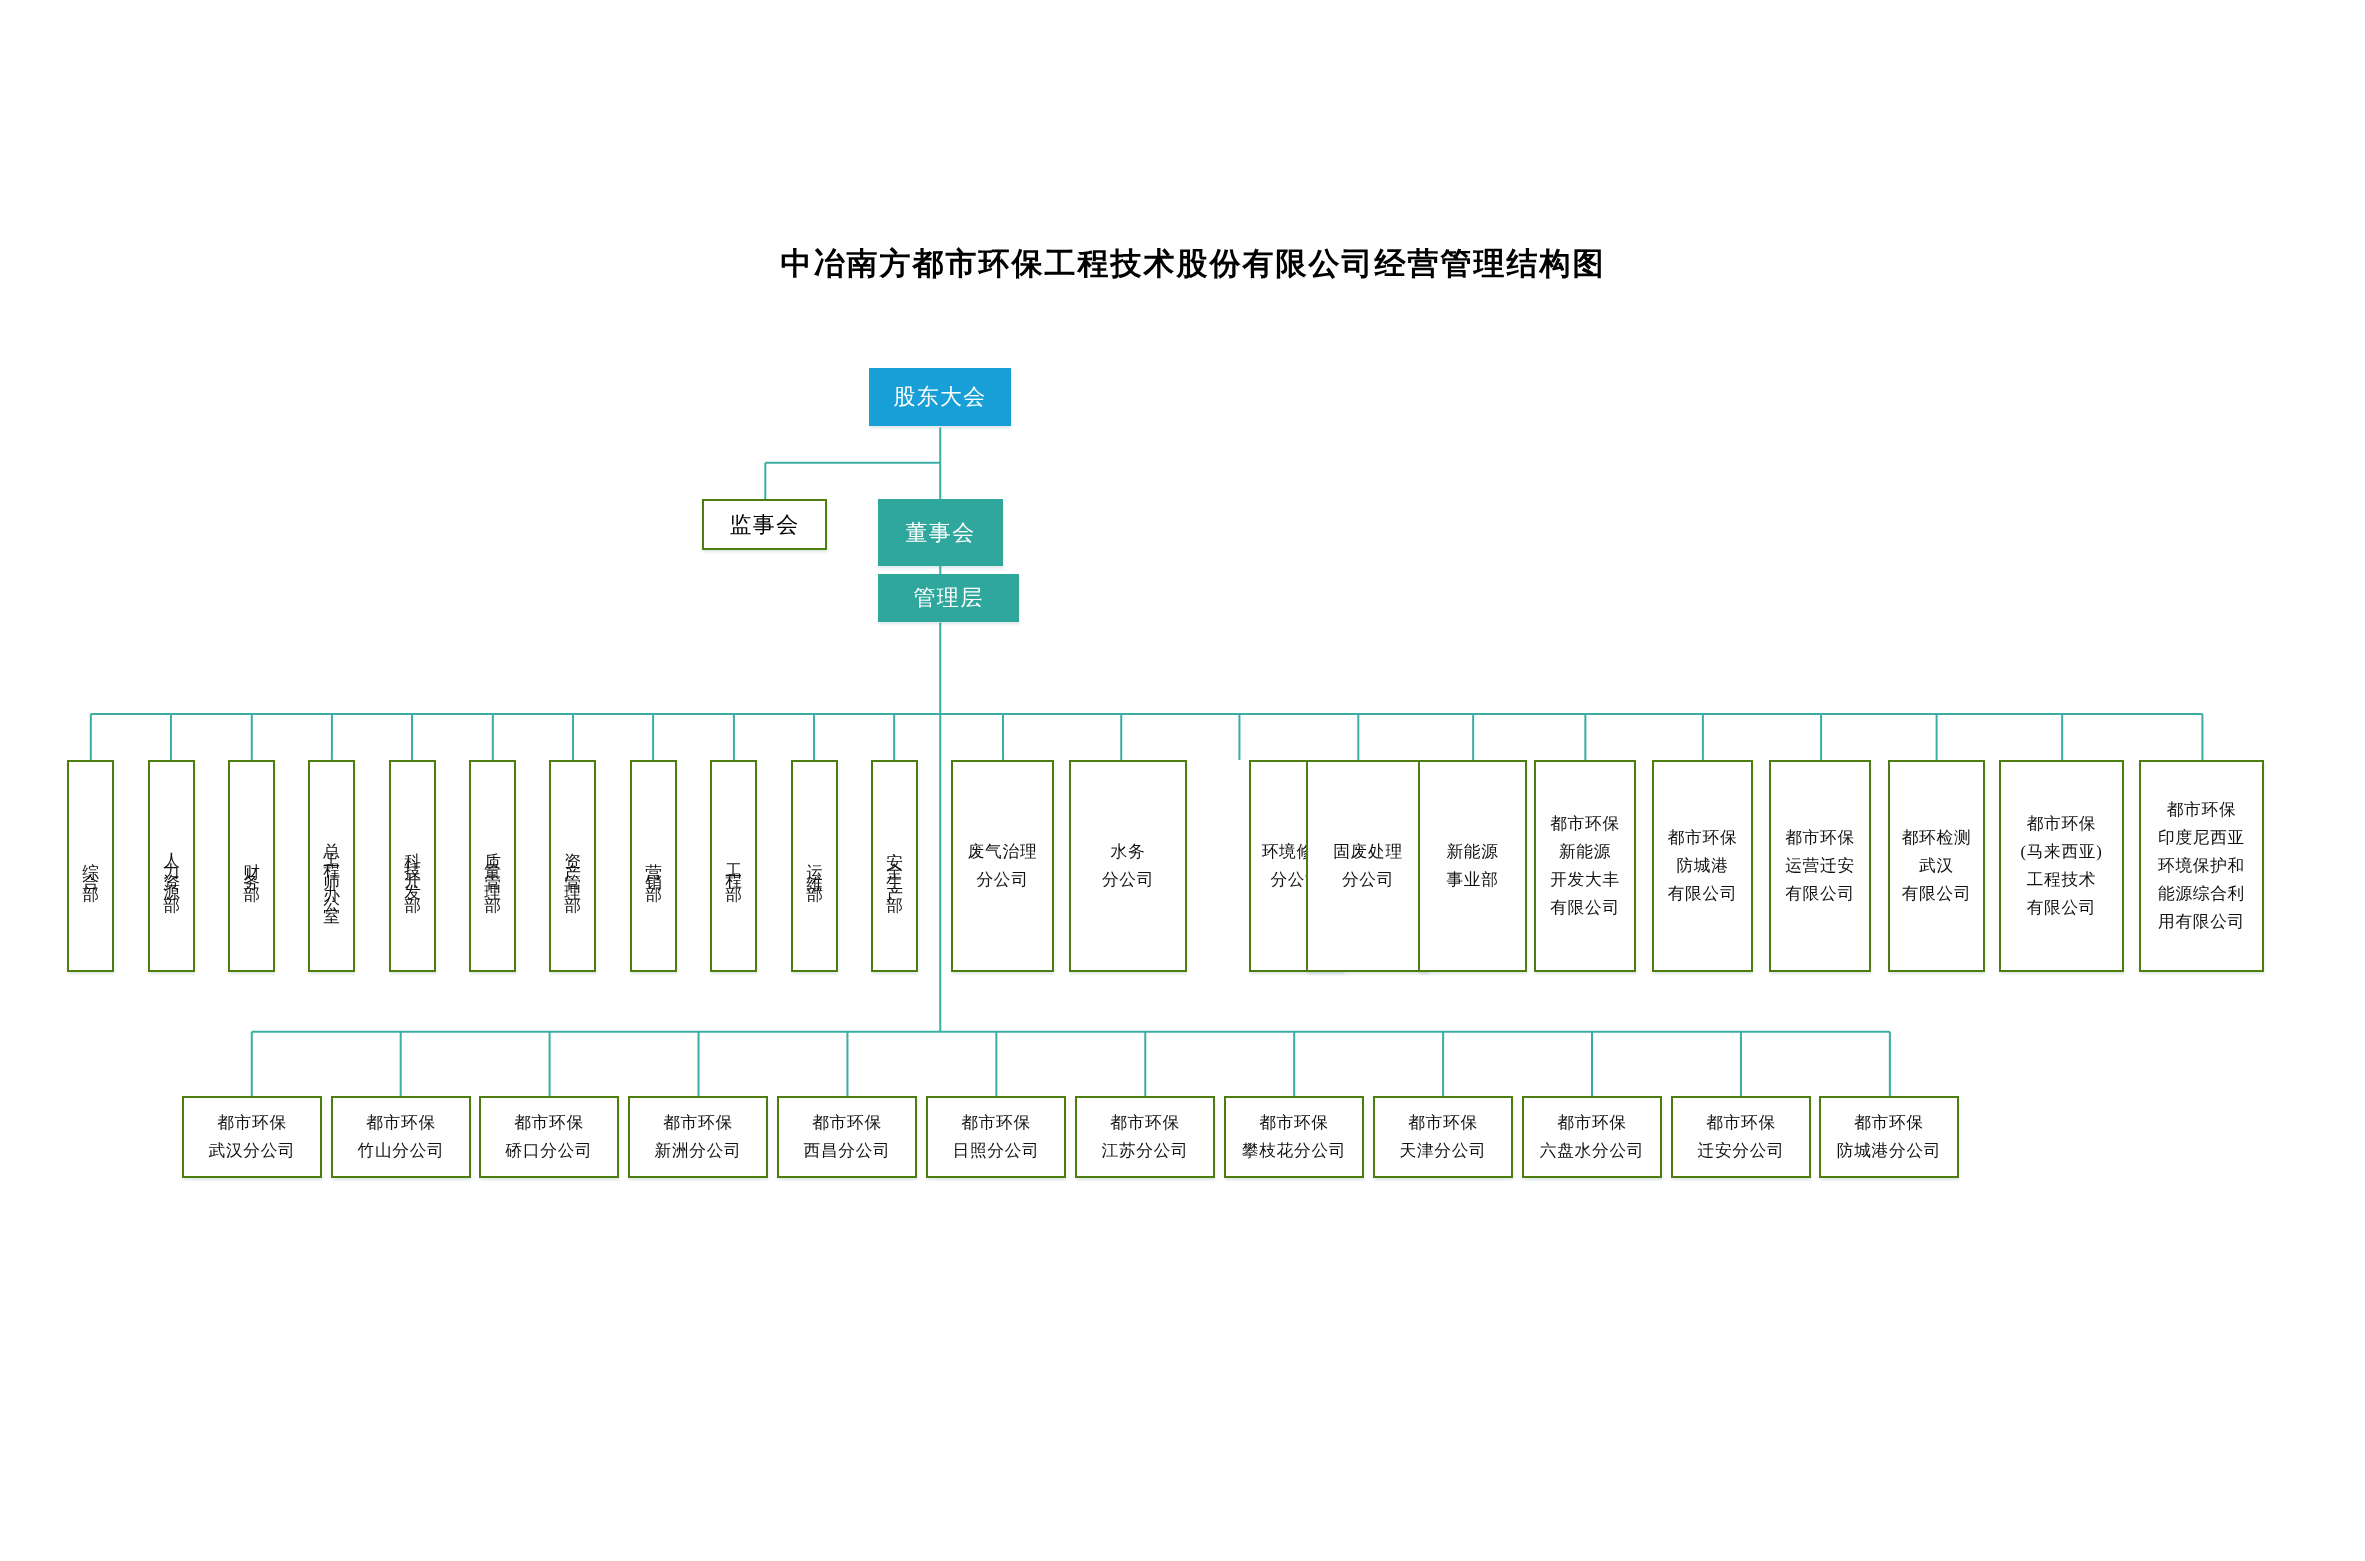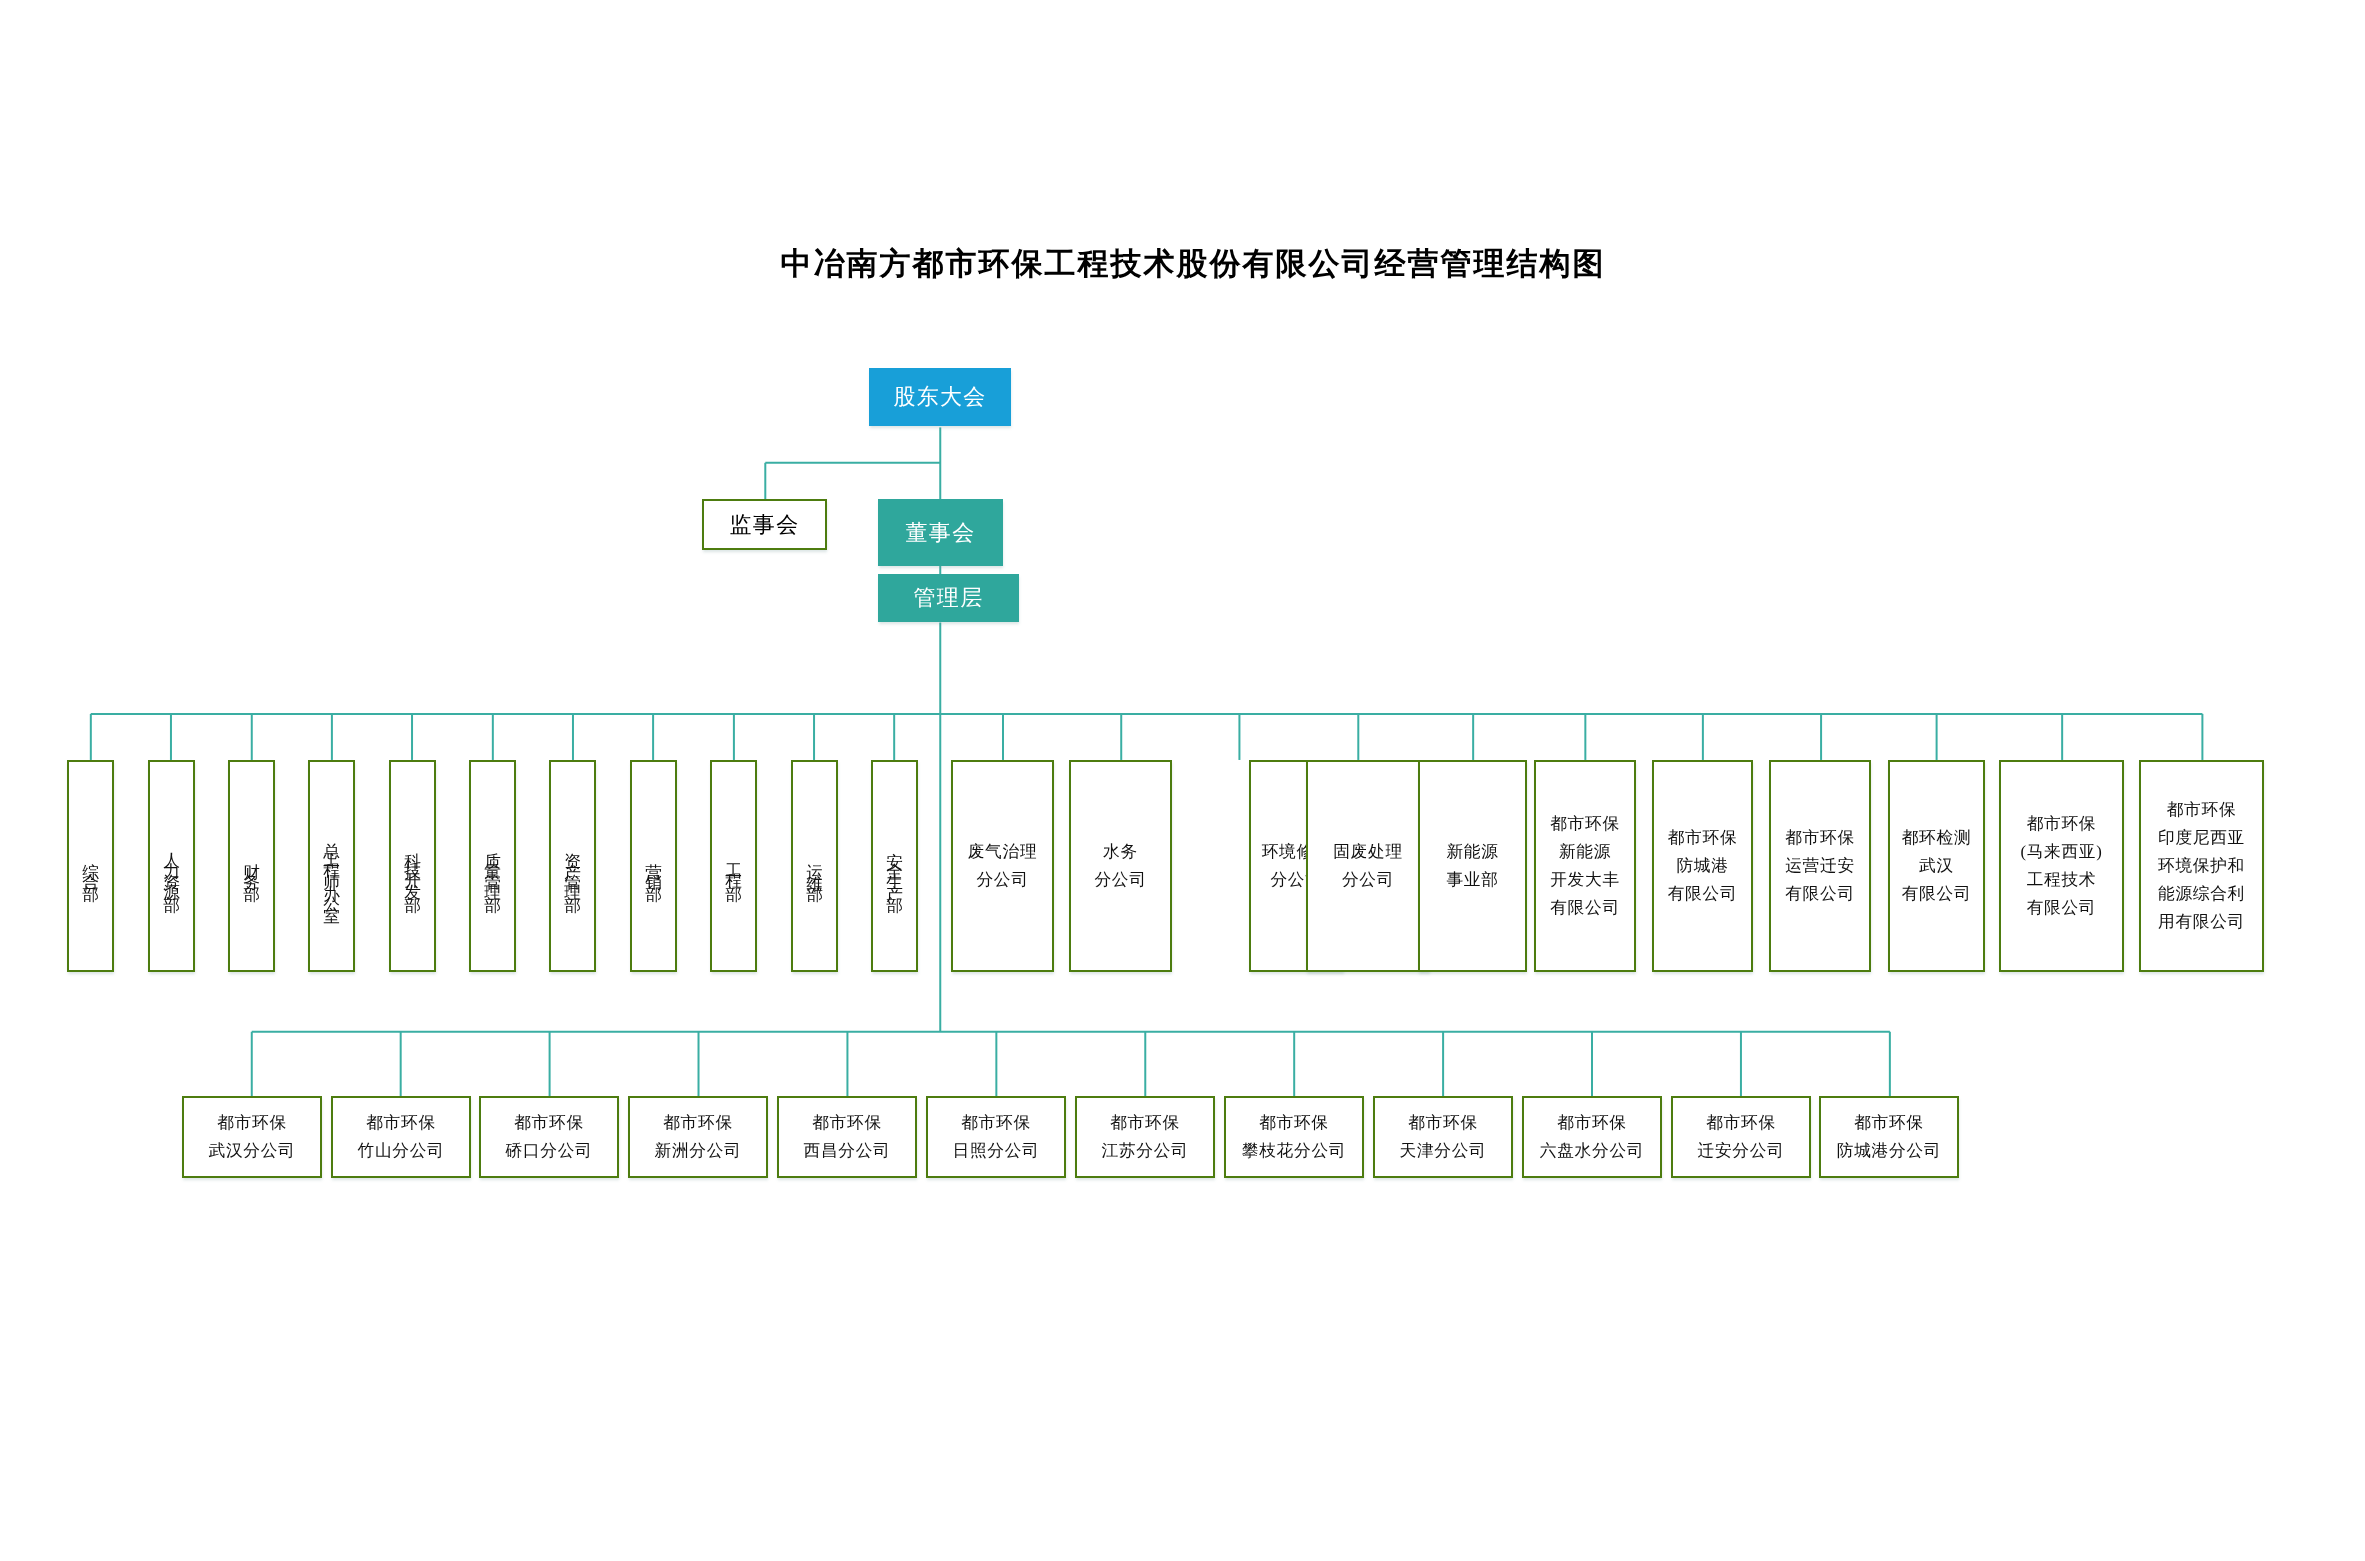--- a/index.html
+++ b/index.html
@@ -153,21 +153,21 @@
     <span class="vtext">运维部</span>
     </div>
   <div class="box outline vbox" style="left:871px">
     <span class="vtext">安全生产部</span>
     </div>
 
   <div class="box outline wbox" style="left:951px;width:103px">
     <span class="wtext">废气治理
 分公司</span>
     </div>
-  <div class="box outline wbox" style="left:1069px;width:103px">
+  <div class="box outline wbox" style="left:1069px;width:118px">
     <span class="wtext">水务
 分公司</span>
     </div>
   <div class="box outline wbox" style="left:1249px;width:95px">
     <span class="wtext">环境修复
 分公司</span>
     </div>
   <div class="box outline wbox" style="left:1306px;width:124px">
     <span class="wtext">固废处理
 分公司</span>

